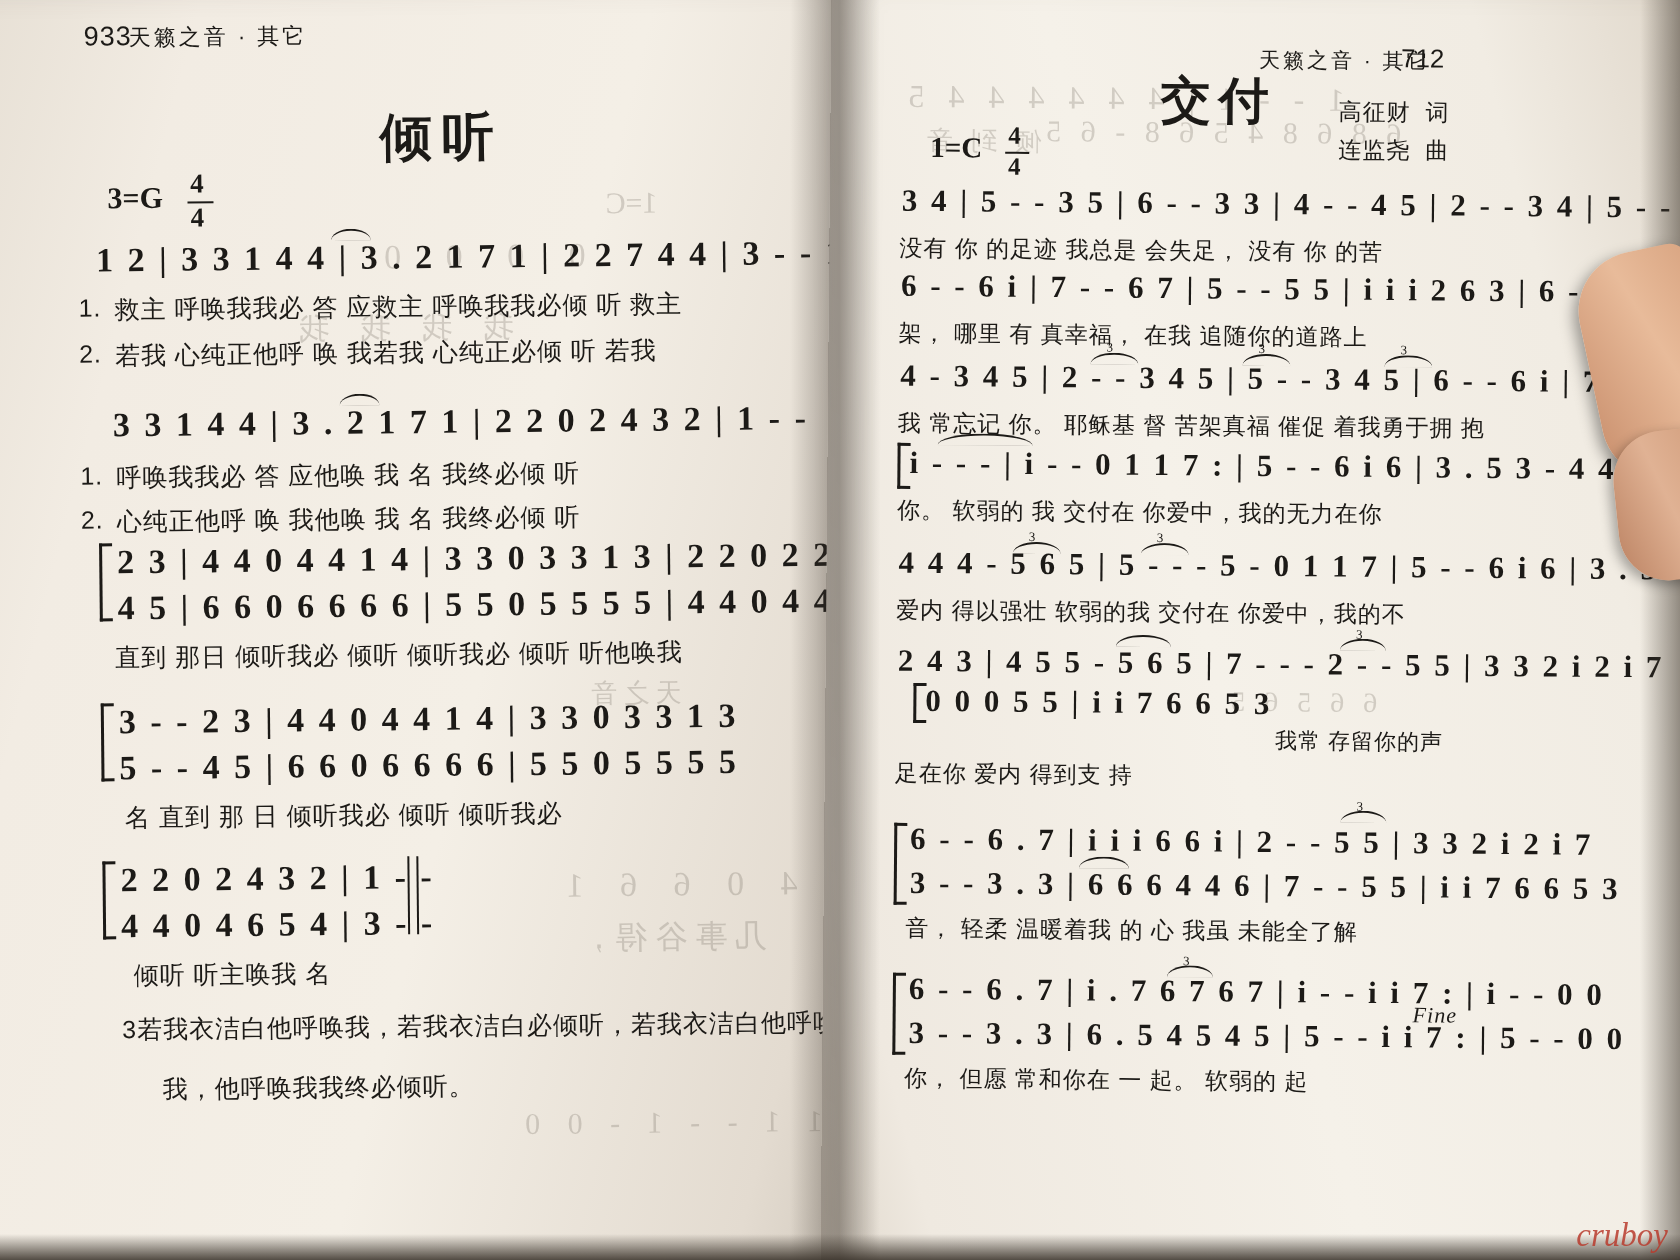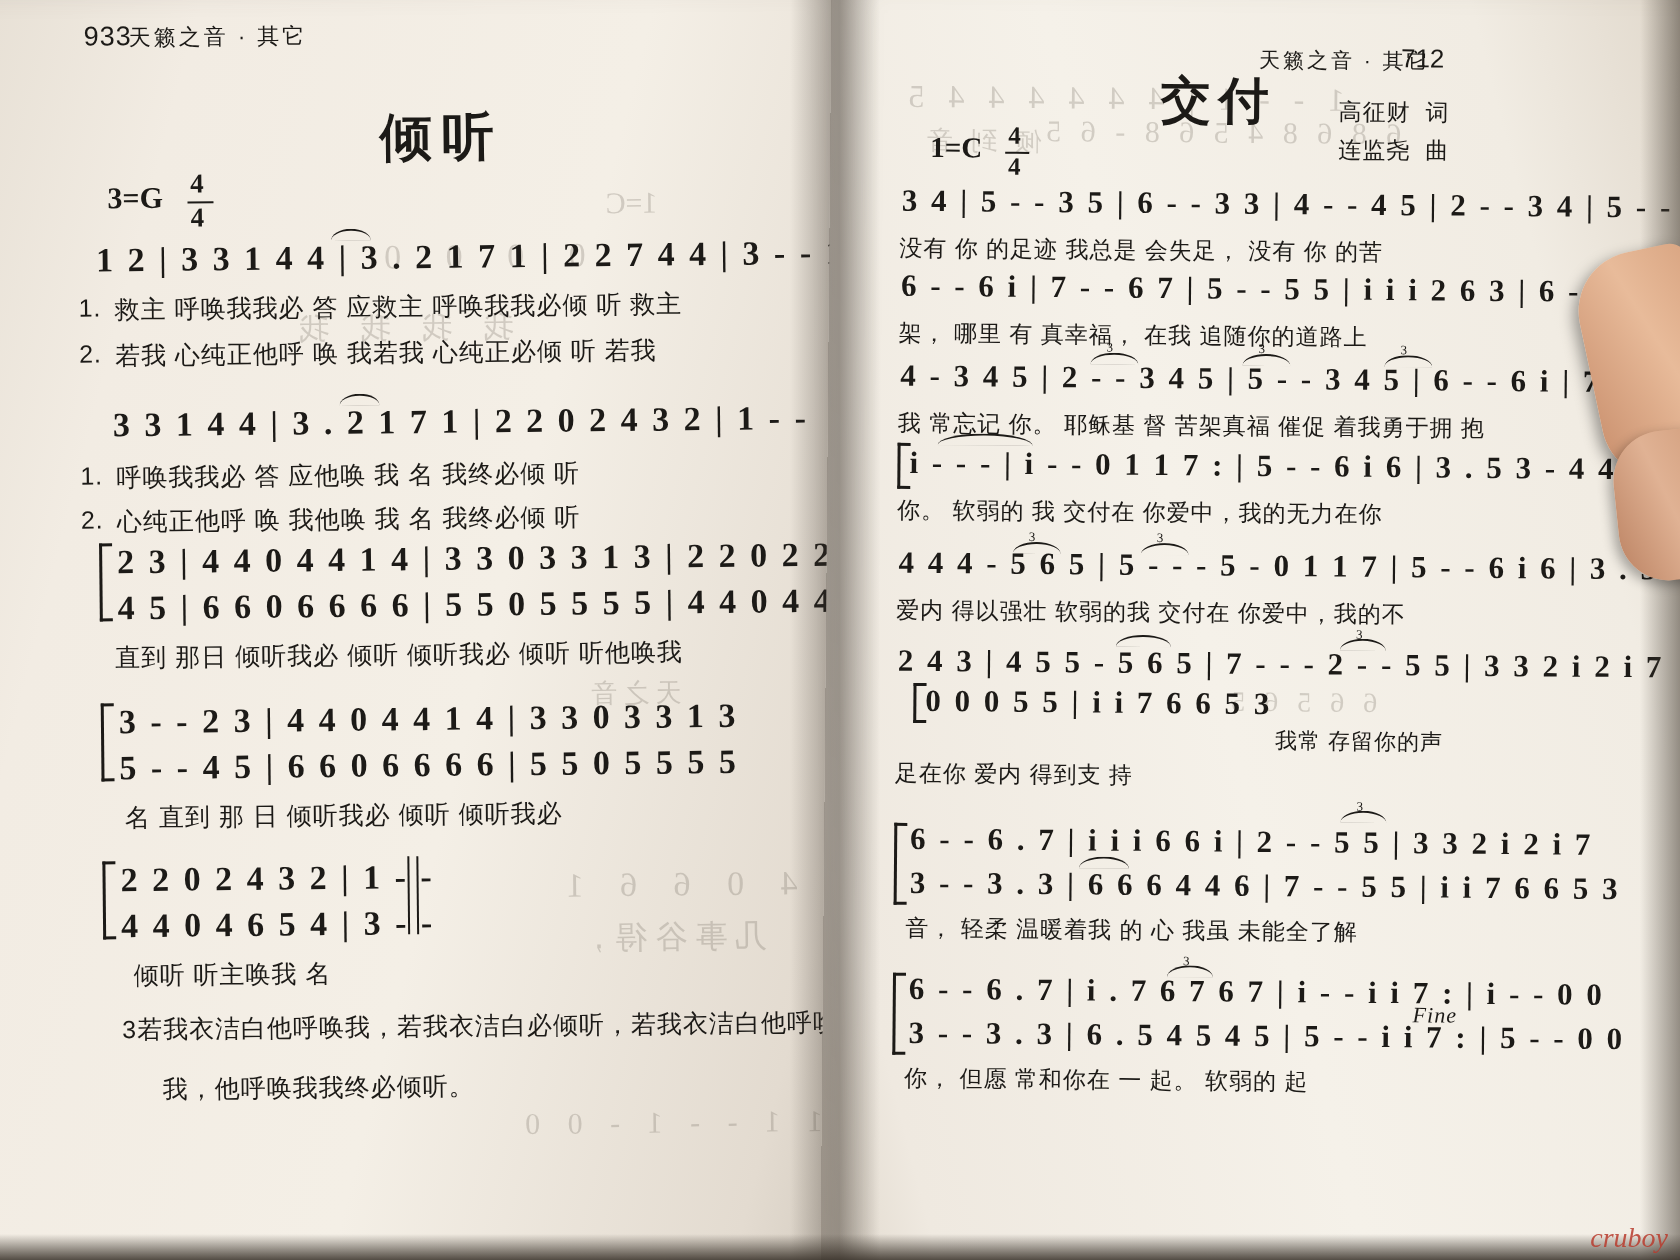--- a/index.html
+++ b/index.html
@@ -112,21 +112,21 @@
     transform: rotate(-6deg);
     box-shadow: -5px 4px 12px rgba(0,0,0,0.3);
   }
   #watermark {
     position: absolute;
     right: 12px;
     bottom: 6px;
     color: #b93c2e;
     font-family: "Liberation Serif", serif;
     font-style: italic;
-    font-size: 28px;
+    font-size: 33px;
     opacity: 0.85;
   }
   
   #edge {
     position: absolute; right: 0; top: 0; width: 40px; height: 1260px;
     background: linear-gradient(90deg, rgba(90,80,70,0) 0%, rgba(70,62,52,0.55) 100%);
     pointer-events: none;
   }
 </style>
 </head>

